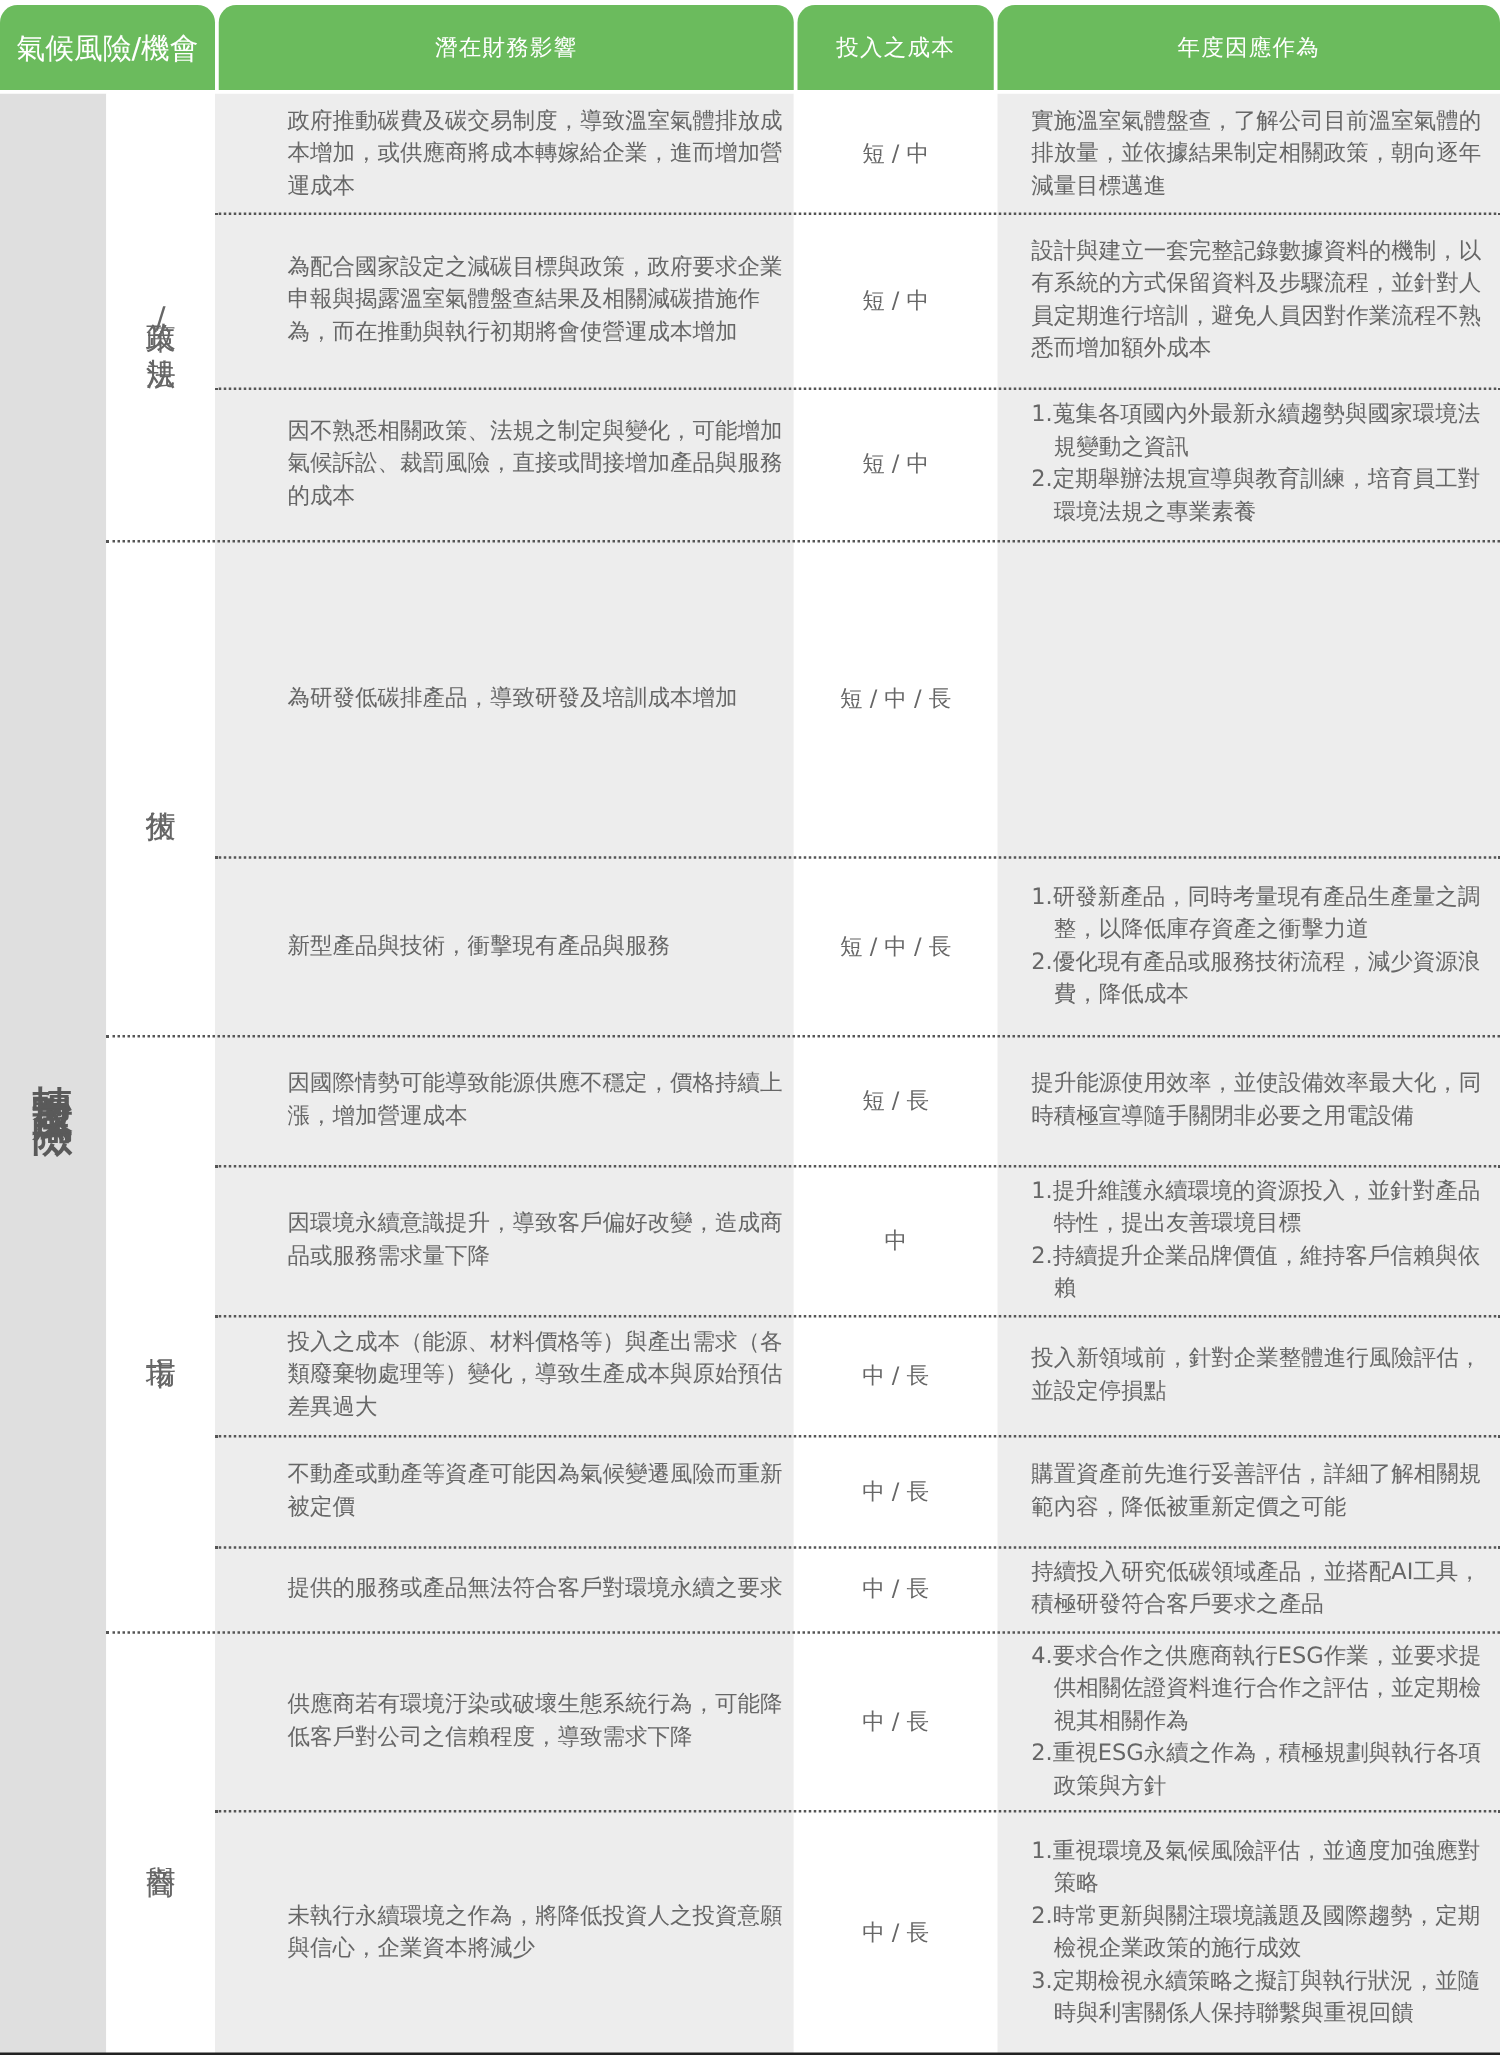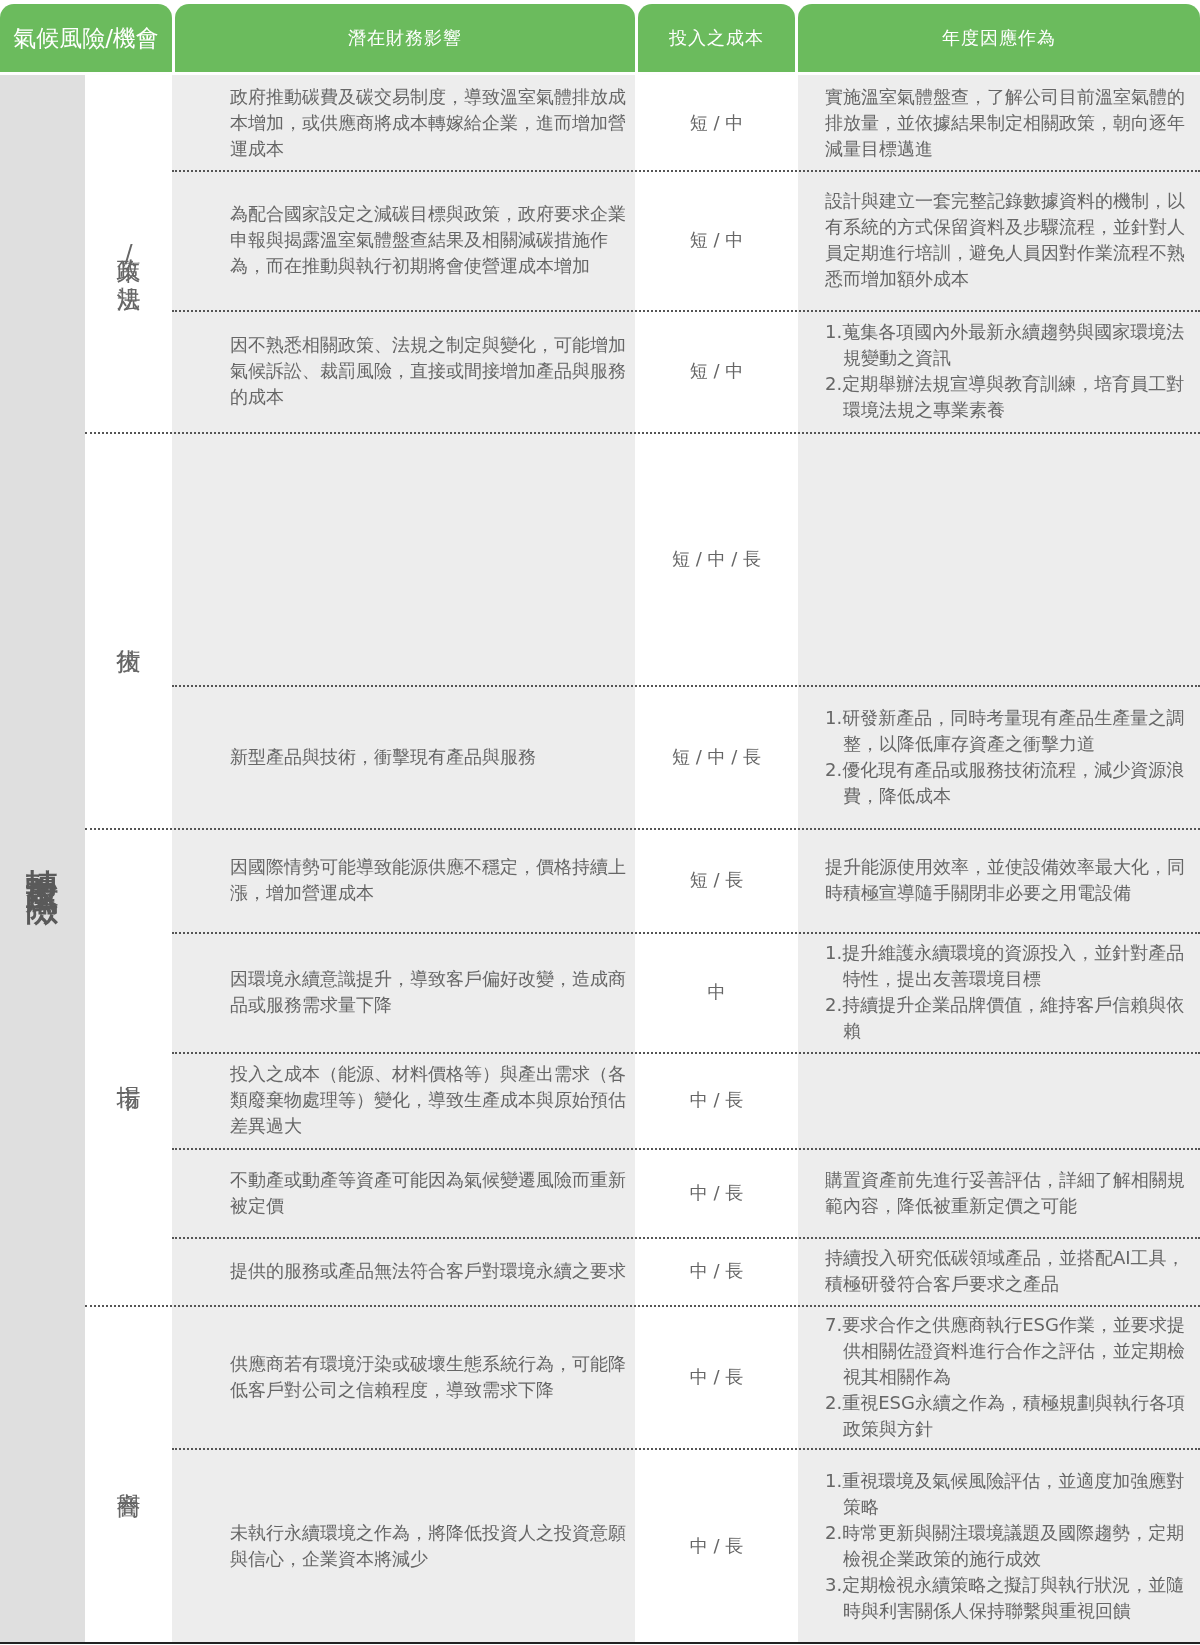--- a/index.html
+++ b/index.html
@@ -114,20 +114,21 @@
     <div class="cell c-range">短 / 中</div>
     <div class="cell c-action">
       <ol>
         <li>1.蒐集各項國內外最新永續趨勢與國家環境法規變動之資訊</li>
         <li>2.定期舉辦法規宣導與教育訓練，培育員工對環境法規之專業素養</li>
       </ol>
     </div>
   </div>
 
   <div class="row group-start" style="top:357px; height:253px;">
+    <div class="cell c-impact">為研發低碳排產品，導致研發及培訓成本增加</div>
     <div class="cell c-range">短 / 中 / 長</div>
   </div>
 
   <div class="row inner" style="top:610px; height:143px;">
     <div class="cell c-impact">新型產品與技術，衝擊現有產品與服務</div>
     <div class="cell c-range">短 / 中 / 長</div>
     <div class="cell c-action">
       <ol>
         <li>1.研發新產品，同時考量現有產品生產量之調整，以降低庫存資產之衝擊力道</li>
         <li>2.優化現有產品或服務技術流程，減少資源浪費，降低成本</li>
@@ -148,40 +149,41 @@
       <ol>
         <li>1.提升維護永續環境的資源投入，並針對產品特性，提出友善環境目標</li>
         <li>2.持續提升企業品牌價值，維持客戶信賴與依賴</li>
       </ol>
     </div>
   </div>
 
   <div class="row inner" style="top:977px; height:96px;">
     <div class="cell c-impact">投入之成本（能源、材料價格等）與產出需求（各類廢棄物處理等）變化，導致生產成本與原始預估差異過大</div>
     <div class="cell c-range">中 / 長</div>
+    <div class="cell c-action">投入新領域前，針對企業整體進行風險評估，並設定停損點</div>
   </div>
 
   <div class="row inner" style="top:1073px; height:89px;">
     <div class="cell c-impact">不動產或動產等資產可能因為氣候變遷風險而重新被定價</div>
     <div class="cell c-range">中 / 長</div>
     <div class="cell c-action">購置資產前先進行妥善評估，詳細了解相關規範內容，降低被重新定價之可能</div>
   </div>
 
   <div class="row inner" style="top:1162px; height:68px;">
     <div class="cell c-impact">提供的服務或產品無法符合客戶對環境永續之要求</div>
     <div class="cell c-range">中 / 長</div>
     <div class="cell c-action">持續投入研究低碳領域產品，並搭配AI工具，積極研發符合客戶要求之產品</div>
   </div>
 
   <div class="row group-start" style="top:1230px; height:143px;">
     <div class="cell c-impact">供應商若有環境汙染或破壞生態系統行為，可能降低客戶對公司之信賴程度，導致需求下降</div>
     <div class="cell c-range">中 / 長</div>
     <div class="cell c-action">
       <ol>
-        <li>7.要求合作之供應商執行ESG作業，並要求提供相關佐證資料進行合作之評估，並定期檢視其相關作為</li>
+        <li>4.要求合作之供應商執行ESG作業，並要求提供相關佐證資料進行合作之評估，並定期檢視其相關作為</li>
         <li>2.重視ESG永續之作為，積極規劃與執行各項政策與方針</li>
       </ol>
     </div>
   </div>
 
   <div class="row inner" style="top:1373px; height:195px;">
     <div class="cell c-impact">未執行永續環境之作為，將降低投資人之投資意願與信心，企業資本將減少</div>
     <div class="cell c-range">中 / 長</div>
     <div class="cell c-action">
       <ol>

